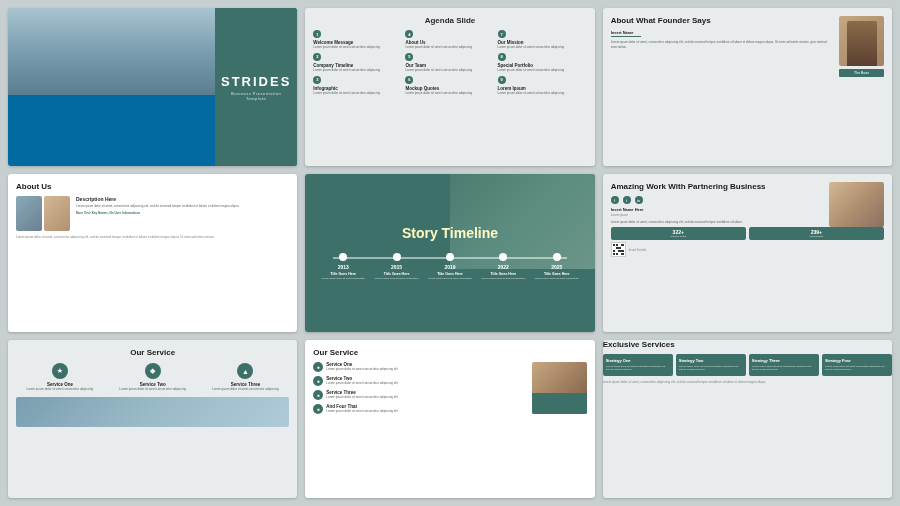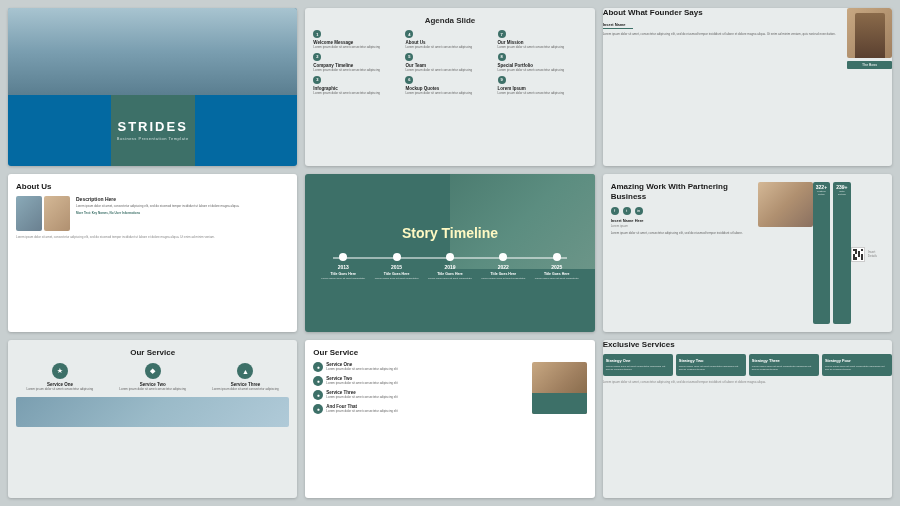--- a/index.html
+++ b/index.html
@@ -24,22 +24,21 @@
       border-radius: 3px;
       overflow: hidden;
       position: relative;
       box-shadow: 0 1px 3px rgba(0,0,0,0.2);
     }
 
     
     .slide-1 {
       background: #0369a1;
       display: flex;
-      flex-direction: column;
-      align-items: center;
+      flex-direction: row;
     }
     .slide-1 .top-img {
       width: 100%;
       height: 55%;
       background: linear-gradient(135deg, #b8cdd6 0%, #8aaab8 40%, #6a8fa0 70%, #c8a882 100%);
       position: relative;
       overflow: hidden;
     }
     .slide-1 .top-img .people-silhouette {
       position: absolute;
@@ -115,20 +114,21 @@
     }
     .agenda-item .a-text {
       font-size: 3px;
       color: #666;
       line-height: 1.3;
     }
 
     
     .slide-3 {
       background: #e8ecec;
+      padding: 8px;
       display: flex;
       gap: 6px;
     }
     .slide-3 .left-part {
       flex: 1;
     }
     .slide-3 .founder-title {
       font-size: 8px;
       font-weight: 800;
       color: #1a1a1a;
@@ -323,21 +323,21 @@
       color: rgba(255,255,255,0.75);
       text-align: center;
       line-height: 1.3;
     }
 
     
     .slide-6 {
       background: #e8ecec;
       padding: 8px;
       display: flex;
-      flex-direction: row;
+      flex-direction: column;
     }
     .slide-6 .main-content {
       display: flex;
       gap: 5px;
     }
     .slide-6 .left-col {
       flex: 1;
     }
     .slide-6 .amazing-title {
       font-size: 8px;

